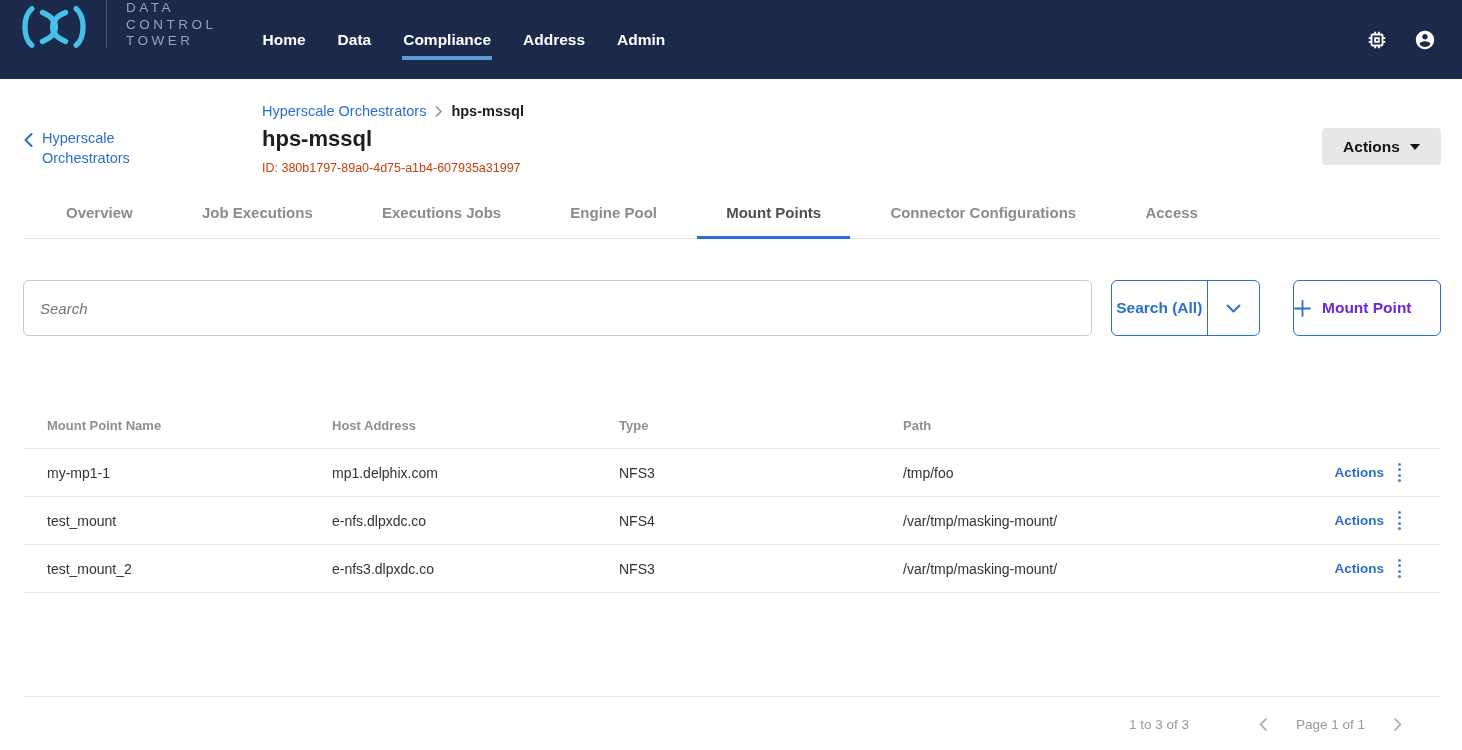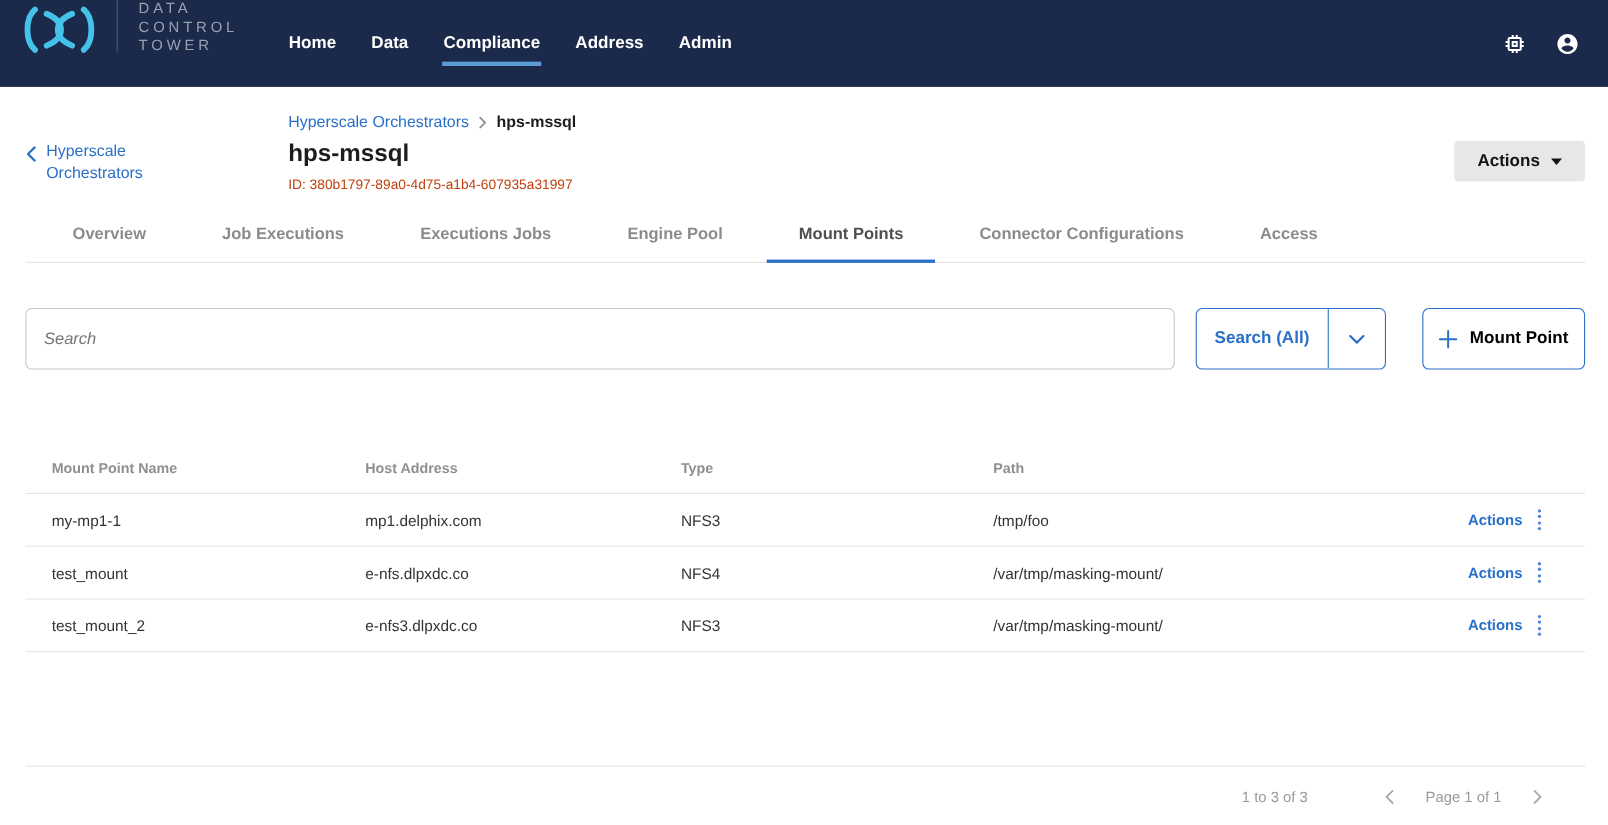--- a/index.html
+++ b/index.html
@@ -40,28 +40,28 @@
     padding:0 243px 0 43px; border-bottom:1px solid #e3e3e3; }
   .tab { font-size:15px; font-weight:bold; color:#8b8b8b; padding:13px 0 17px; position:relative; cursor:pointer; white-space:nowrap; }
   .tab.active { color:#4f4f4f; }
   .tab.active::after { content:""; position:absolute; left:-29px; right:-29px; bottom:-1px; height:3px; background:#2a6fc9; }
 
   
   .toolbar { display:flex; margin:41px 21px 0 23px; height:56px; }
   .search-input { flex:1; border:1px solid #c9c9c9; border-radius:6px; padding:0 16px; font-size:15px;
     color:#333; font-family:inherit; outline:none;font-style:italic; }
   .search-input::placeholder { color:#757575; }
-  .search-split { display:flex; width:173px; margin-left:19px; border:1.5px solid #2a6fc9; border-radius:6px;
+  .search-split { display:flex; width:149px; margin-left:19px; border:1.5px solid #2a6fc9; border-radius:6px;
     overflow:hidden; flex:0 0 auto; background:#fff; }
   .search-split-main { flex:1; display:flex; align-items:center; justify-content:center;
     color:#2a6fc9; font-weight:bold; font-size:15.5px; cursor:pointer; }
   .search-split-sep { width:1.5px; background:#2a6fc9; }
   .search-split-caret { width:51px; display:flex; align-items:center; justify-content:center; cursor:pointer; }
   .add-btn { width:148px; margin-left:33px; border:1.5px solid #2a6fc9; border-radius:6px; background:#fff;
-    display:flex; align-items:center; justify-content:center; gap:11px; color:#000000; font-weight:bold;
+    display:flex; align-items:center; justify-content:flex-start; gap:11px; color:#6d28d9; font-weight:bold;
     font-size:15.5px; font-family:inherit; cursor:pointer; flex:0 0 auto; }
 
   
   .table { margin:67px 21px 0 23px; }
   .t-grid { display:grid; grid-template-columns:285px 287px 284px 310px 1fr; align-items:center; }
   .t-head { height:46px; border-bottom:1px solid #e3e3e3; }
   .t-head .cell { font-size:13px; font-weight:bold; color:#8f8f8f; padding-left:24px; }
   .t-row { height:48px; border-bottom:1px solid #e6e6e6; }
   .t-row .cell { font-size:14px; color:#333; padding-left:24px; }
   .cell-actions { display:flex; align-items:center; justify-content:flex-end; padding-right:38px; gap:12px; }

